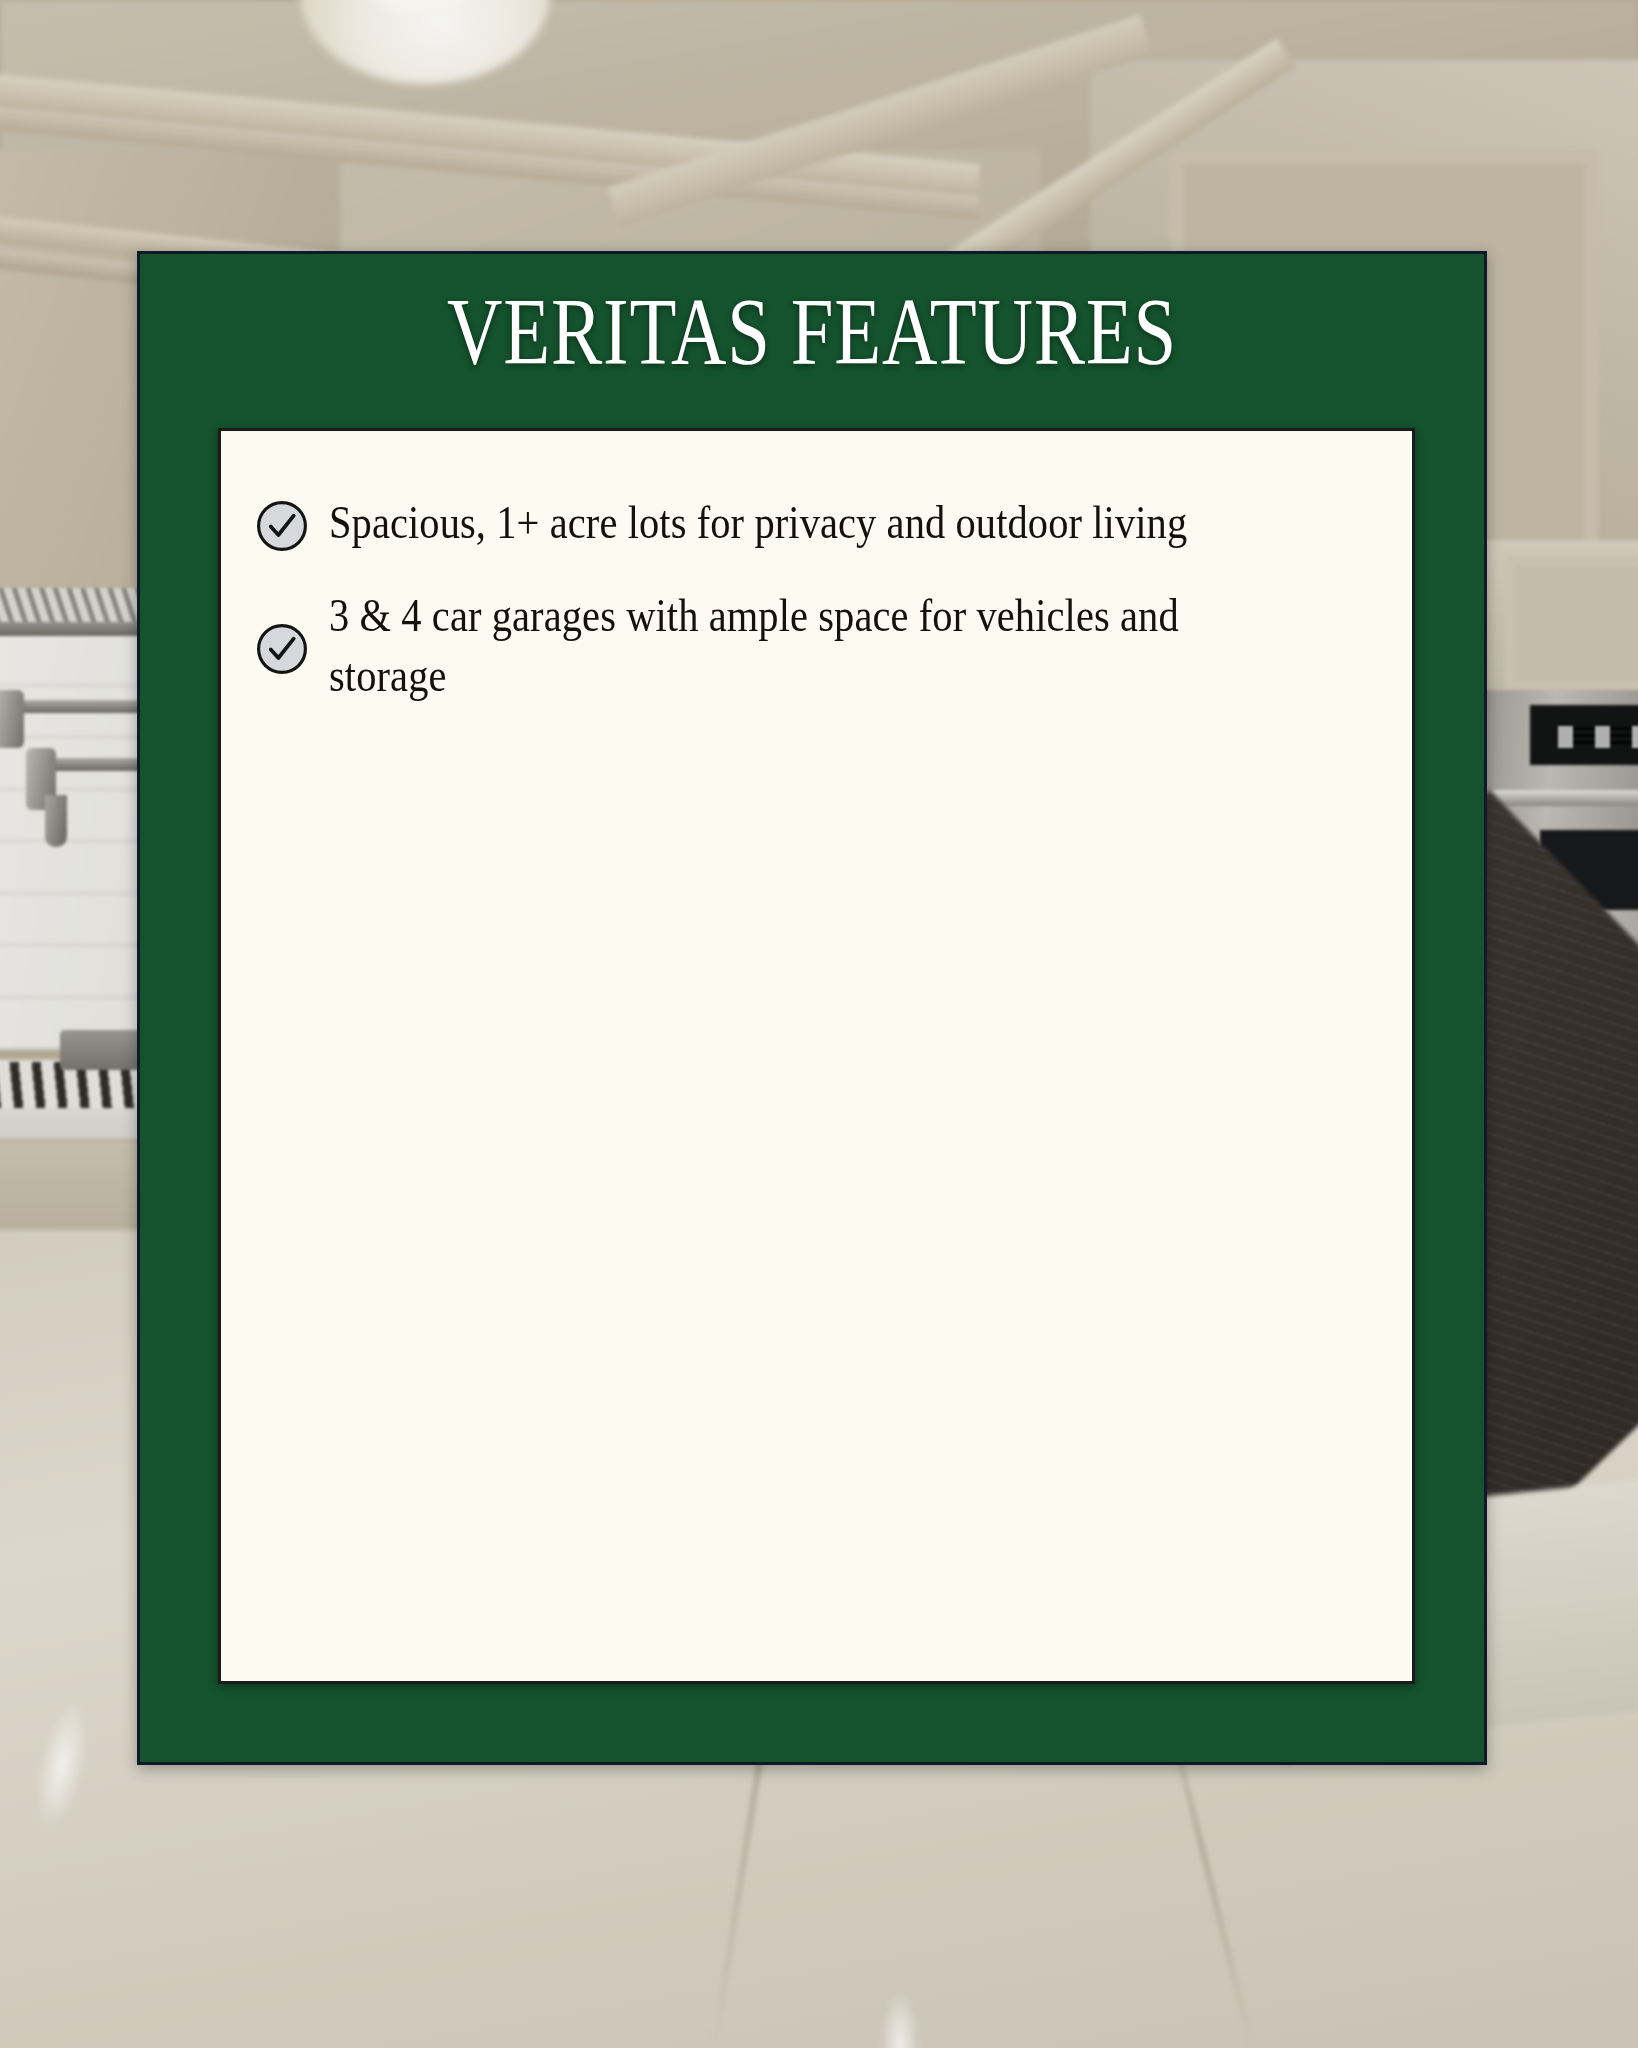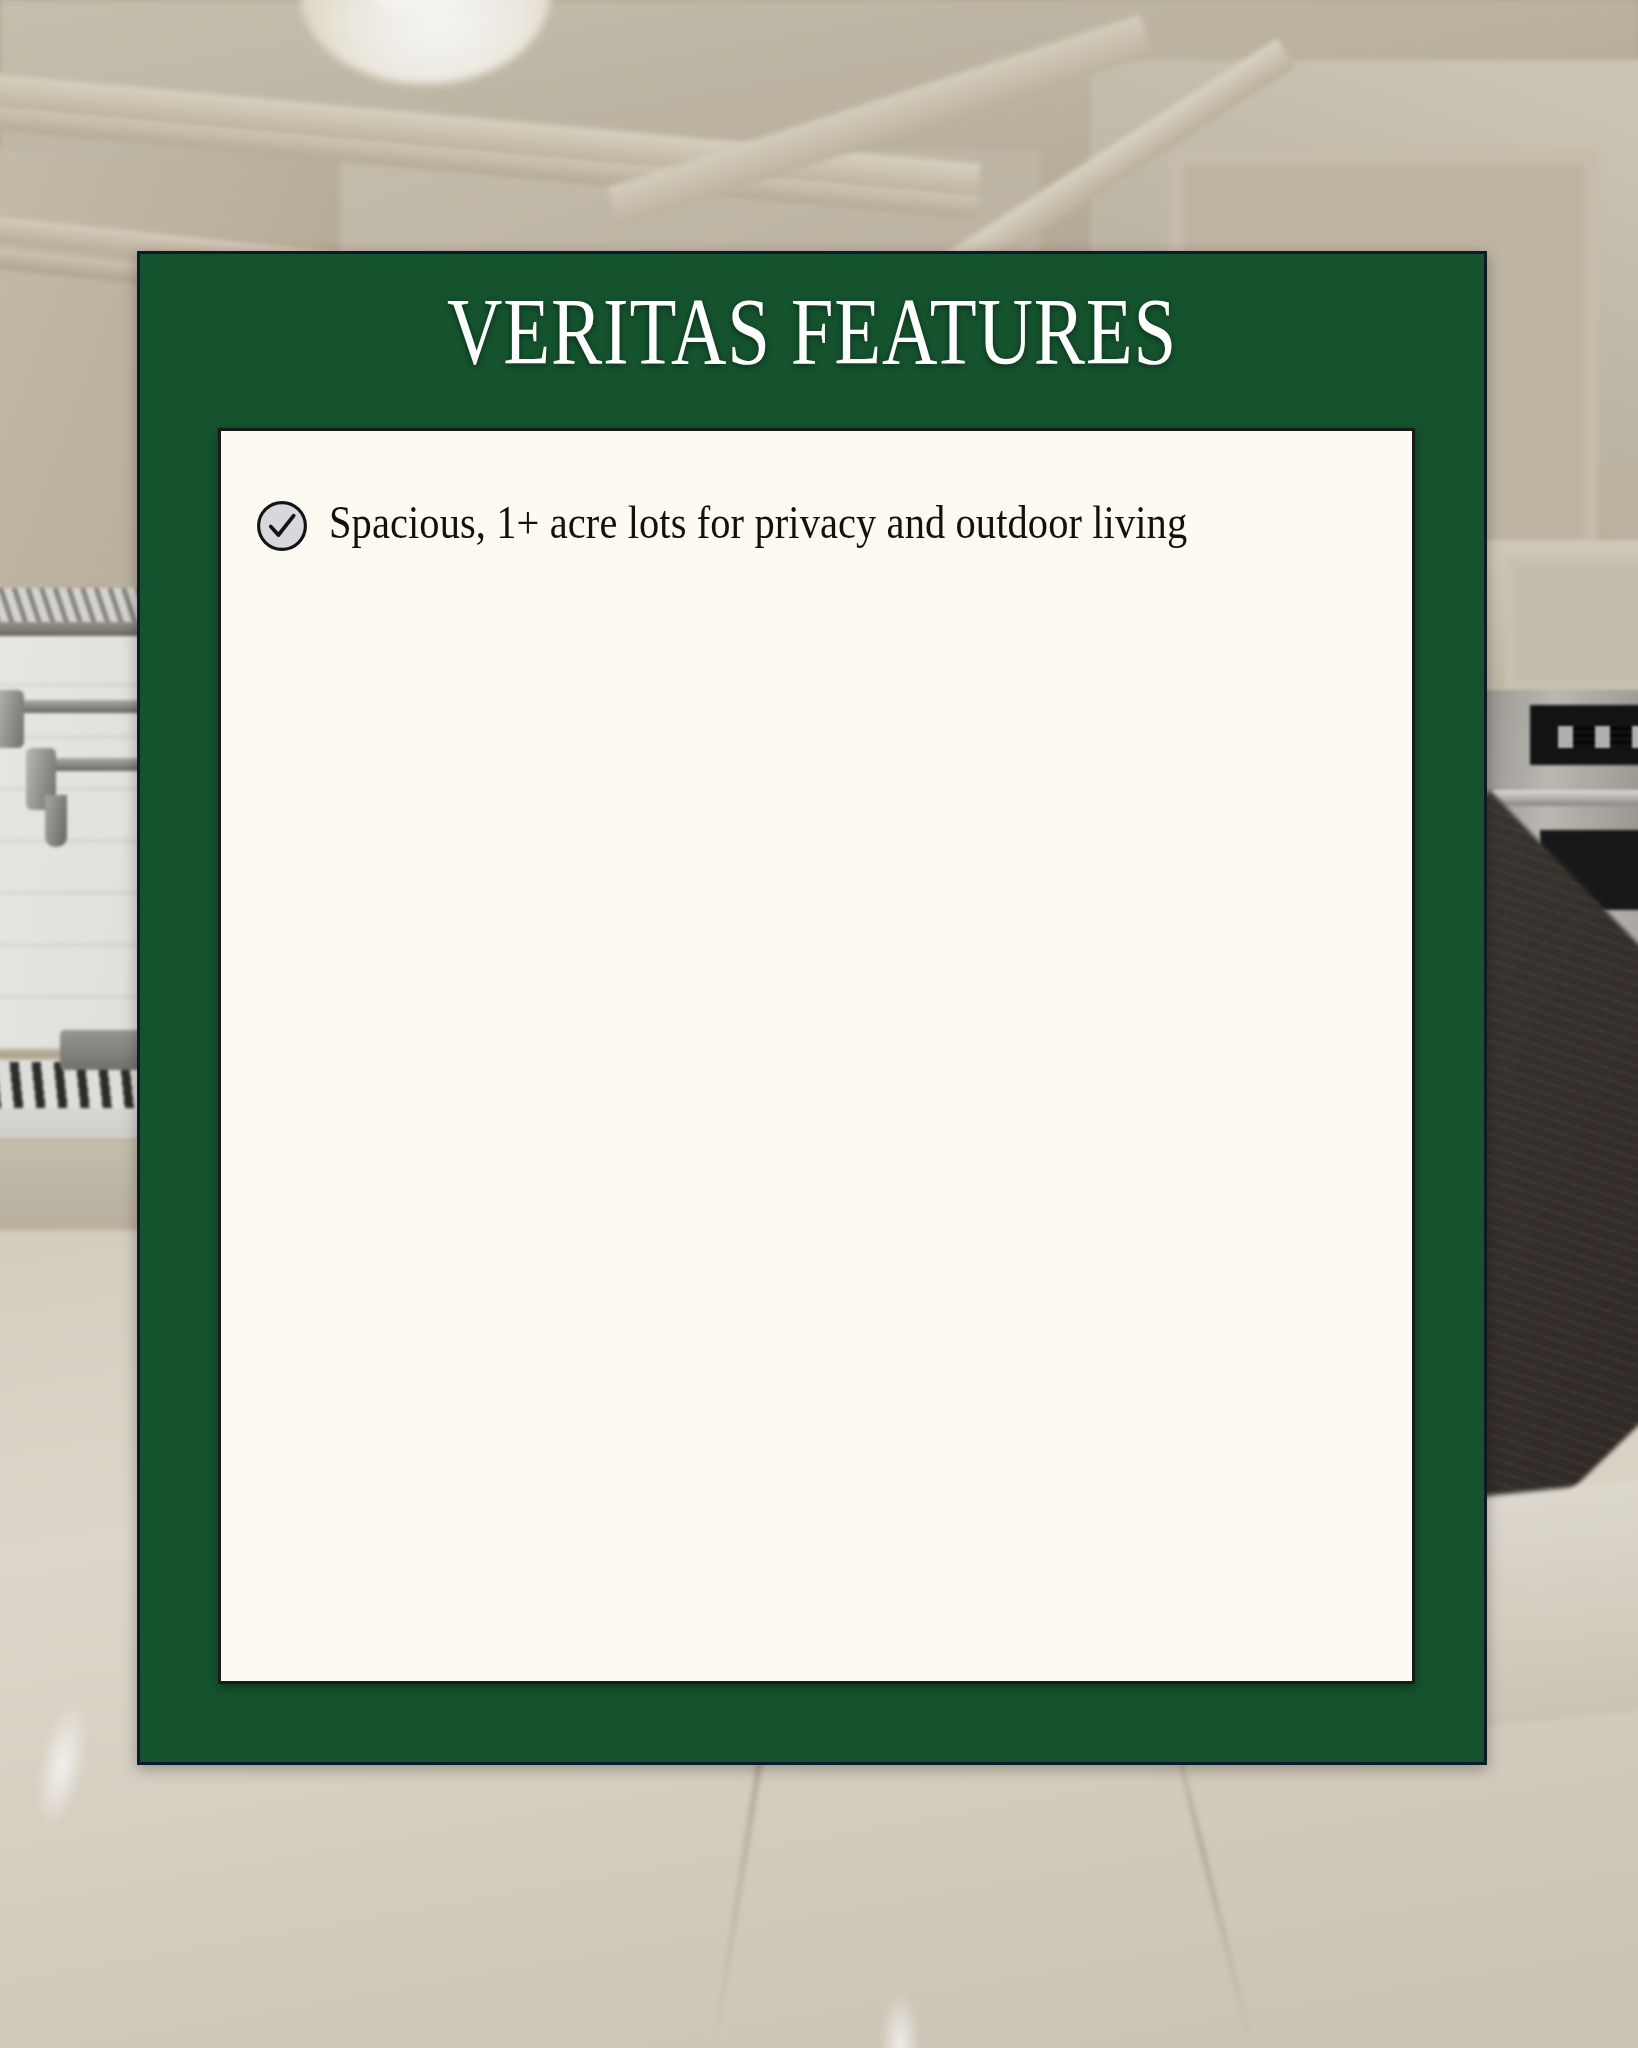--- a/index.html
+++ b/index.html
@@ -453,20 +453,27 @@
       <ul class="feature-list">
 
         <li class="feature-item">
           <svg class="check-circle" viewBox="0 0 60 60">
             <circle cx="30" cy="30" r="26" fill="#D6D8DC" stroke="#141414" stroke-width="3.5"></circle>
             <path d="M17.5 30.5 L26 40 L43 18.5" fill="none" stroke="#141414" stroke-width="4.2" stroke-linecap="round" stroke-linejoin="round"></path>
           </svg>
           <span class="feature-text">Spacious, 1+ acre lots for privacy and outdoor living</span>
         </li>
 
+        <li class="feature-item">
+          <svg class="check-circle" viewBox="0 0 60 60">
+            <circle cx="30" cy="30" r="26" fill="#D6D8DC" stroke="#141414" stroke-width="3.5"></circle>
+            <path d="M17.5 30.5 L26 40 L43 18.5" fill="none" stroke="#141414" stroke-width="4.2" stroke-linecap="round" stroke-linejoin="round"></path>
+          </svg>
+          <span class="feature-text">3 &amp; 4 car garages with ample space for vehicles and storage</span>
+        </li>
 
 
 
 
 
 
 
       </ul>
     </div>
   </div>

